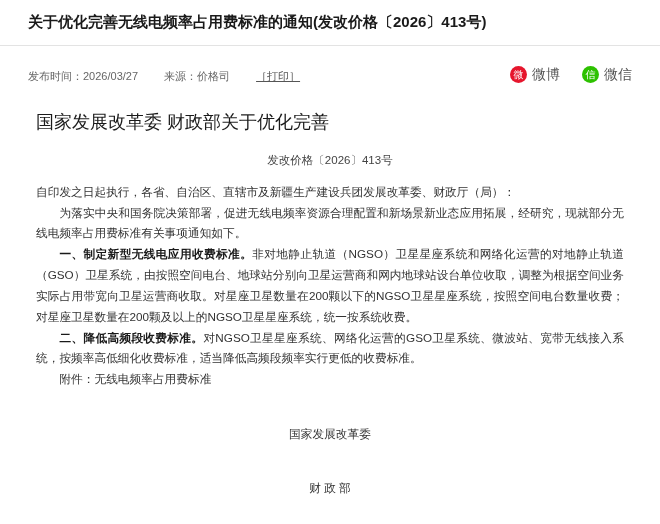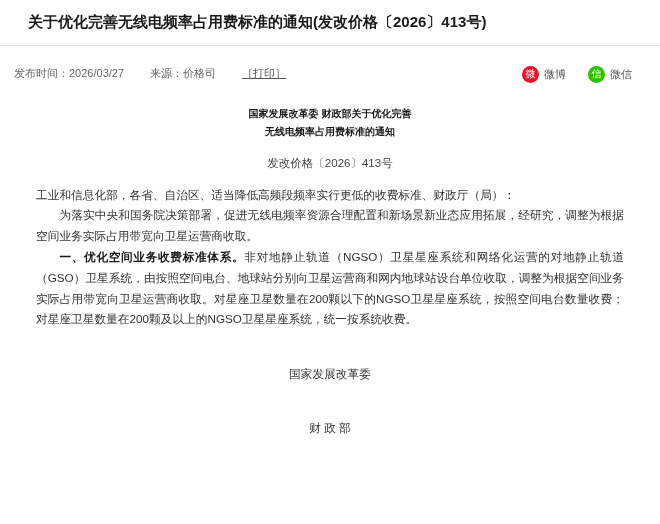--- a/index.html
+++ b/index.html
@@ -31,23 +31,23 @@
     font-size: 15px;
     font-weight: bold;
     color: #1a1a1a;
     line-height: 1.3;
     letter-spacing: 0px;
   }
   
   .meta-row {
     box-sizing: border-box;
     width: 660px;
-    padding: 20px 28px 0 14px;
+    padding: 20px 28px 0 28px;
     display: flex;
-    align-items: flex-start;
+    align-items: flex-end;
     font-size: 11px;
     color: #666666;
   }
   .meta-item {
     margin-right: 26px;
     white-space: nowrap;
   }
   .meta-print {
     color: #555555;
     white-space: nowrap;
@@ -71,33 +71,33 @@
     align-items: center;
     justify-content: center;
     color: #ffffff;
     font-size: 10px;
     line-height: 1;
     margin-right: 5px;
   }
   .share-weibo { background: #e6162d; }
   .share-wechat { background: #2dc100; }
   .share-label {
-    font-size: 11px;
+    font-size: 14px;
     color: #555555;
   }
   
   .doc {
     box-sizing: border-box;
     width: 660px;
     padding: 22px 36px 0 36px;
   }
   .doc-title {
-    text-align: center;
-    font-size: 10px;
-    font-weight: bold;
+    text-align: left;
+    font-size: 18px;
+    font-weight: normal;
     color: #1a1a1a;
     line-height: 1.85;
   }
   .doc-number {
     text-align: center;
     font-size: 11.5px;
     color: #444444;
     margin-top: 14px;
     margin-bottom: 14px;
   }
@@ -149,28 +149,29 @@
       <span class="share-item">
         <span class="share-badge share-wechat">信</span>
         <span class="share-label">微信</span>
       </span>
     </span>
   </div>
 
   <div class="doc">
     <div class="doc-title">
       <div>国家发展改革委 财政部关于优化完善</div>
-      <div>无线电频率占用费标准的通知</div>
     </div>
 
     <div class="doc-number">发改价格〔2026〕413号</div>
 
-    <p class="para">工业和信息化部，各省、自治区、适当降低高频段频率实行更低的收费标准、财政厅（局）：</p>
-    <p class="para indent">为落实中央和国务院决策部署，促进无线电频率资源合理配置和新场景新业态应用拓展，经研究，调整为根据空间业务实际占用带宽向卫星运营商收取。</p>
-    <p class="para indent"><b>一、优化空间业务收费标准体系。</b>非对地静止轨道（NGSO）卫星星座系统和网络化运营的对地静止轨道（GSO）卫星系统，由按照空间电台、地球站分别向卫星运营商和网内地球站设台单位收取，调整为根据空间业务实际占用带宽向卫星运营商收取。对星座卫星数量在200颗以下的NGSO卫星星座系统，按照空间电台数量收费；对星座卫星数量在200颗及以上的NGSO卫星星座系统，统一按系统收费。</p>
+    <p class="para">自印发之日起执行，各省、自治区、直辖市及新疆生产建设兵团发展改革委、财政厅（局）：</p>
+    <p class="para indent">为落实中央和国务院决策部署，促进无线电频率资源合理配置和新场景新业态应用拓展，经研究，现就部分无线电频率占用费标准有关事项通知如下。</p>
+    <p class="para indent"><b>一、制定新型无线电应用收费标准。</b>非对地静止轨道（NGSO）卫星星座系统和网络化运营的对地静止轨道（GSO）卫星系统，由按照空间电台、地球站分别向卫星运营商和网内地球站设台单位收取，调整为根据空间业务实际占用带宽向卫星运营商收取。对星座卫星数量在200颗以下的NGSO卫星星座系统，按照空间电台数量收费；对星座卫星数量在200颗及以上的NGSO卫星星座系统，统一按系统收费。</p>
+    <p class="para indent"><b>二、降低高频段收费标准。</b>对NGSO卫星星座系统、网络化运营的GSO卫星系统、微波站、宽带无线接入系统，按频率高低细化收费标准，适当降低高频段频率实行更低的收费标准。</p>
+    <p class="para indent">附件：无线电频率占用费标准</p>
 
     <div class="sign">
       <span class="sign-line">国家发展改革委</span>
       <span class="sign-line">财 政 部</span>
 
     </div>
   </div>
 
 </div>
 

